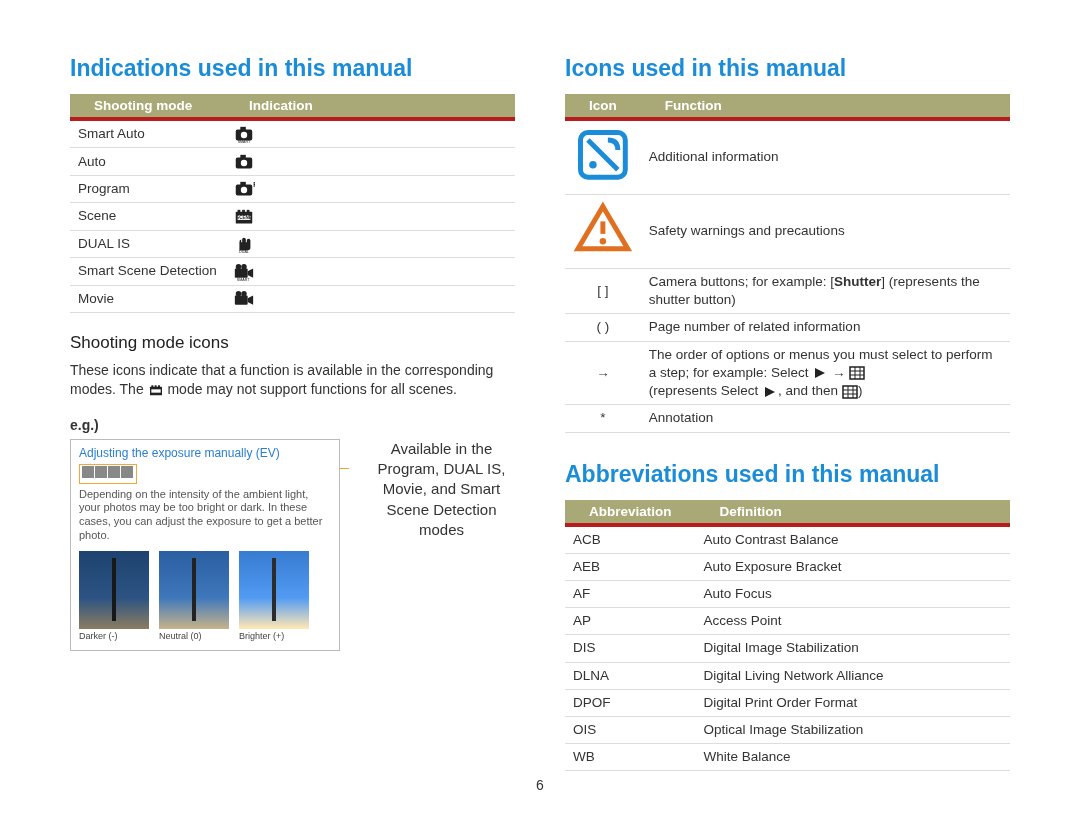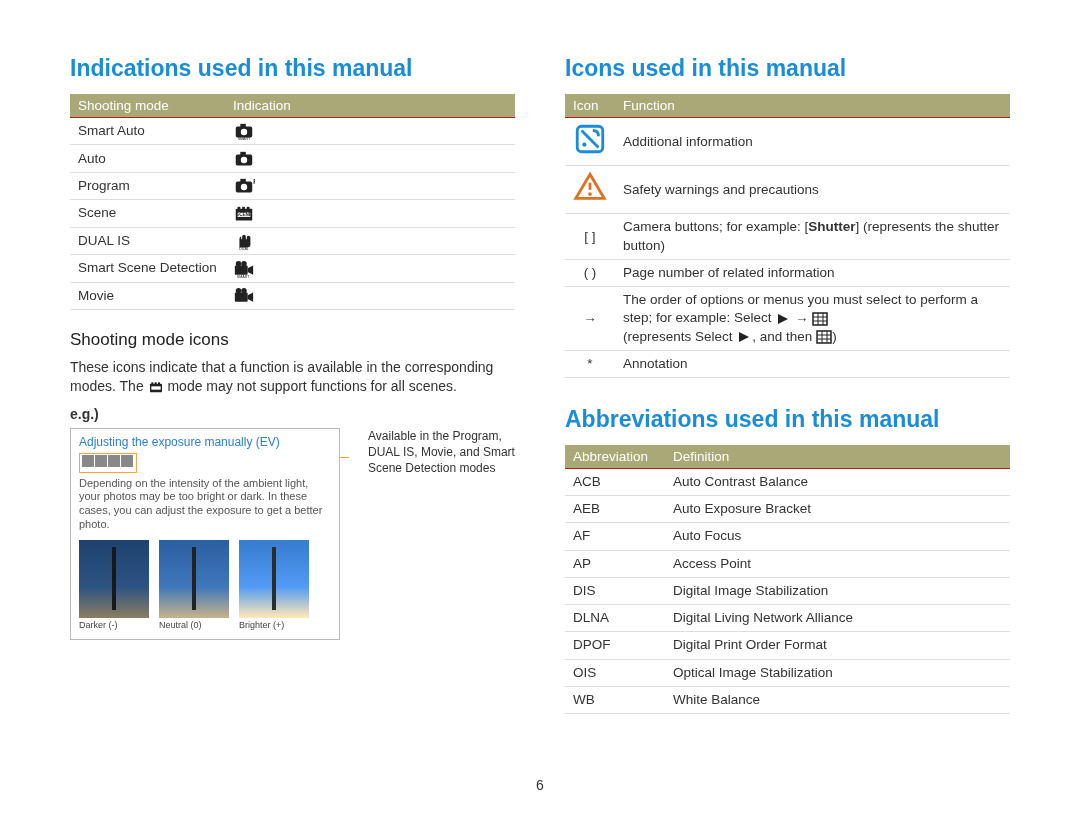--- a/index.html
+++ b/index.html
@@ -26,34 +26,34 @@
     font-weight: 400;
     color: #222;
     margin-top: 20px;
     margin-bottom: 8px;
   }
   table { border-collapse: collapse; width: 100%; font-size: 13.5px; }
   th {
     background: #a8a976;
     color: #fff;
     text-align: left;
-    font-weight: 400;
-    padding: 4px 8px;
-    border-bottom: 1px solid #b91c1c;
+    font-weight: 700;
+    padding: 4px 24px;
+    border-bottom: 4px solid #b91c1c;
   }
   td {
     padding: 4px 8px;
     border-bottom: 1px solid #ddd;
     vertical-align: middle;
     line-height: 1.35;
   }
   .shooting-table td:first-child { width: 155px; }
   .icons-table td:first-child { width: 50px; text-align: center; }
   .abbr-table td:first-child { width: 100px; }
-  .para { font-size: 14px; line-height: 1.35; color: #333; margin-bottom: 10px; }
+  .para { font-size: 14px; line-height: 1.35; color: #333; margin-bottom: 18px; }
   .bold { font-weight: 700; }
   .eg-box {
     display: flex;
     gap: 28px;
     align-items: flex-start;
     margin-top: 6px;
   }
   .callout {
     border: 1px solid #bbb;
     padding: 6px 8px 8px 8px;
@@ -83,21 +83,21 @@
     content: "";
     position: absolute;
     left: 50%;
     top: 10%;
     width: 4px;
     height: 80%;
     background: #222;
     transform: translateX(-50%);
   }
   .thumb-cap { font-size: 9px; color: #444; margin-top: 2px; }
-  .callout-text { font-size: 12px; line-height: 1.35; color: #333; flex: 1; }
+  .callout-text { font-size: 15px; line-height: 1.35; color: #333; flex: 1; text-align: center; }
   .connector {
     position: absolute;
     right: -10px;
     top: 28px;
     width: 10px;
     height: 1px;
     background: #f4a63a;
   }
   .page-num {
     position: absolute;

